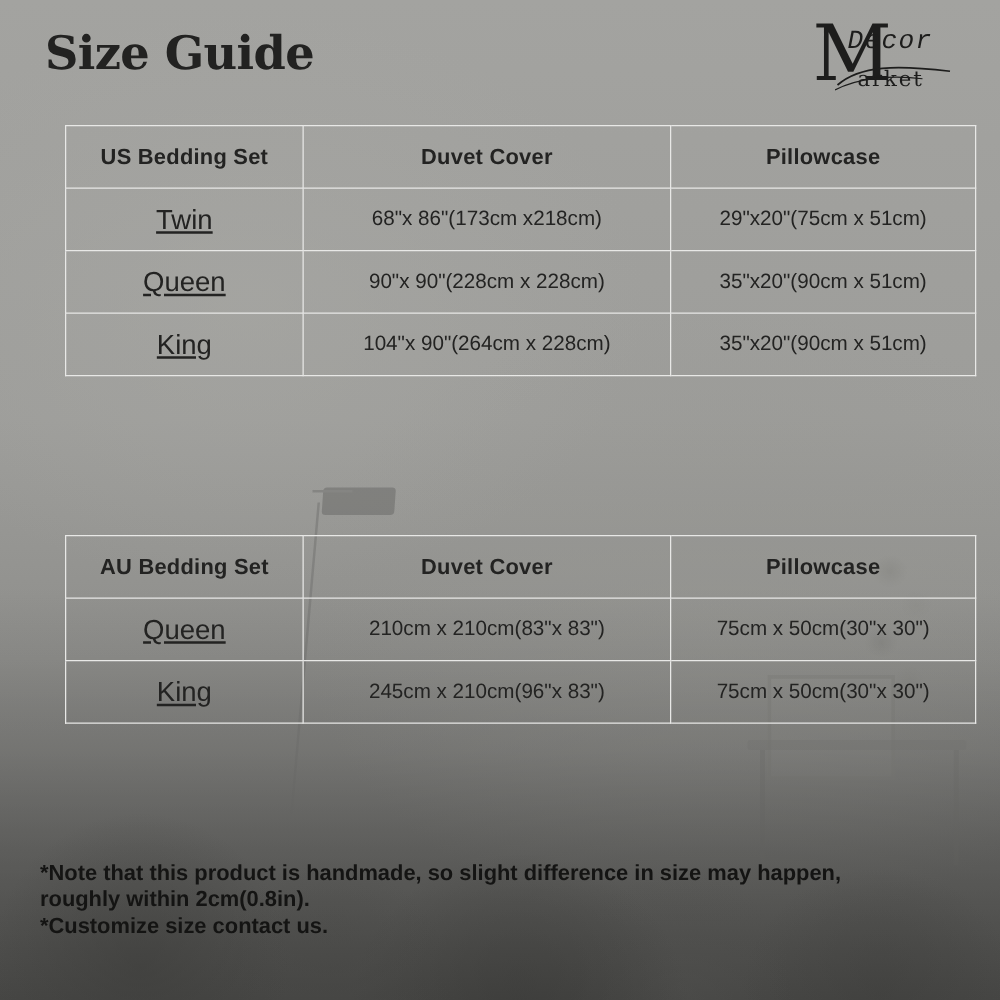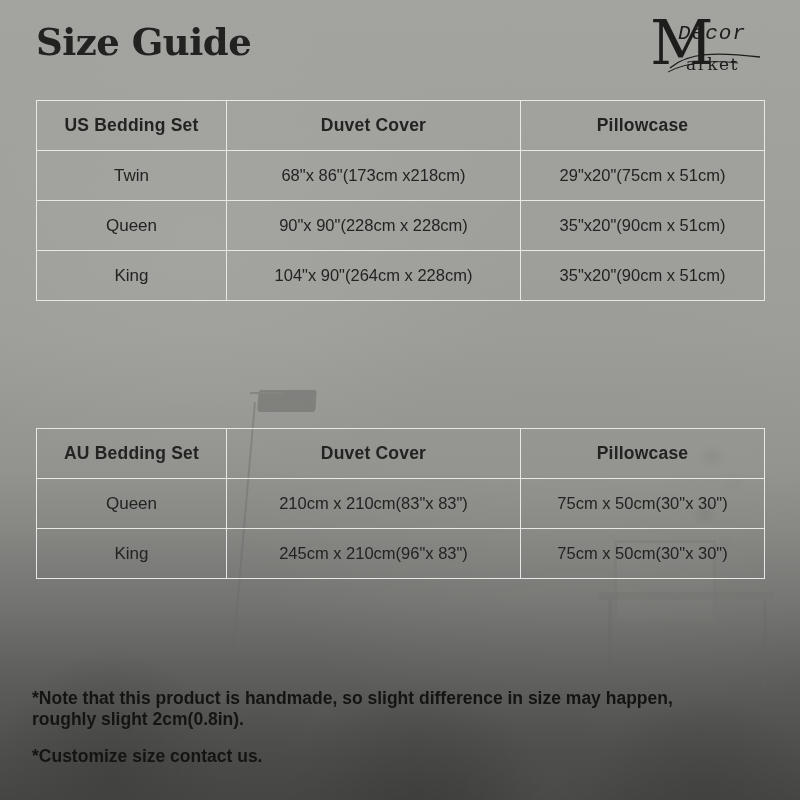--- a/index.html
+++ b/index.html
@@ -174,21 +174,21 @@
     left: 36px;
     top: 40px;
     width: 96px;
     height: 26px;
   }
 
   table.size-table {
     position: absolute;
     border-collapse: collapse;
     width: 728px;
-    left: 36px;
+    left: 52px;
     table-layout: fixed;
     border-radius: 11px;
   }
   table.size-table.us { top: 100px; }
   table.size-table.au { top: 393px; margin-top: 35px; }
 
   table.size-table td, table.size-table th {
     border: 1px solid #e8e8e6;
     text-align: center;
     color: #232322;
@@ -200,21 +200,22 @@
     font-size: 17.5px;
     font-weight: bold;
     letter-spacing: 0.2px;
   }
   table.size-table td {
     height: 49px;
     font-size: 16.5px;
     font-weight: normal;
   }
   table.size-table td.label {
-    font-size: 17px;
+    font-size: 22px;
+    text-decoration: underline;
   }
 
   .col-1 { width: 190px; }
   .col-2 { width: 294px; }
   .col-3 { width: 244px; }
 
   .notes {
     position: absolute;
     left: 32px;
     top: 688px;
@@ -222,21 +223,20 @@
     color: #151514;
   }
   .note-line {
     font-family: "Liberation Sans", sans-serif;
     font-size: 17.5px;
     font-weight: bold;
     line-height: 21px;
     color: #141413;
   }
   .note-2 {
-    margin-top: 16px;
   }
 </style>
 </head>
 <body>
 
 <div class="page">
 
   <div class="bg">
     <div class="bg-lamp">
       <div class="shade"></div>
@@ -321,17 +321,17 @@
       <tr>
         <td class="label">King</td>
         <td>245cm x 210cm(96"x 83")</td>
         <td>75cm x 50cm(30"x 30")</td>
       </tr>
     </tbody>
   </table>
 
   <div class="notes">
     <div class="note-line">*Note that this product is handmade, so slight  difference in size may happen,</div>
-    <div class="note-line">roughly slight 2cm(0.8in).</div>
+    <div class="note-line">roughly within 2cm(0.8in).</div>
     <div class="note-line note-2">*Customize size contact us.</div>
   </div>
 
 </div>
 
 </body></html>

